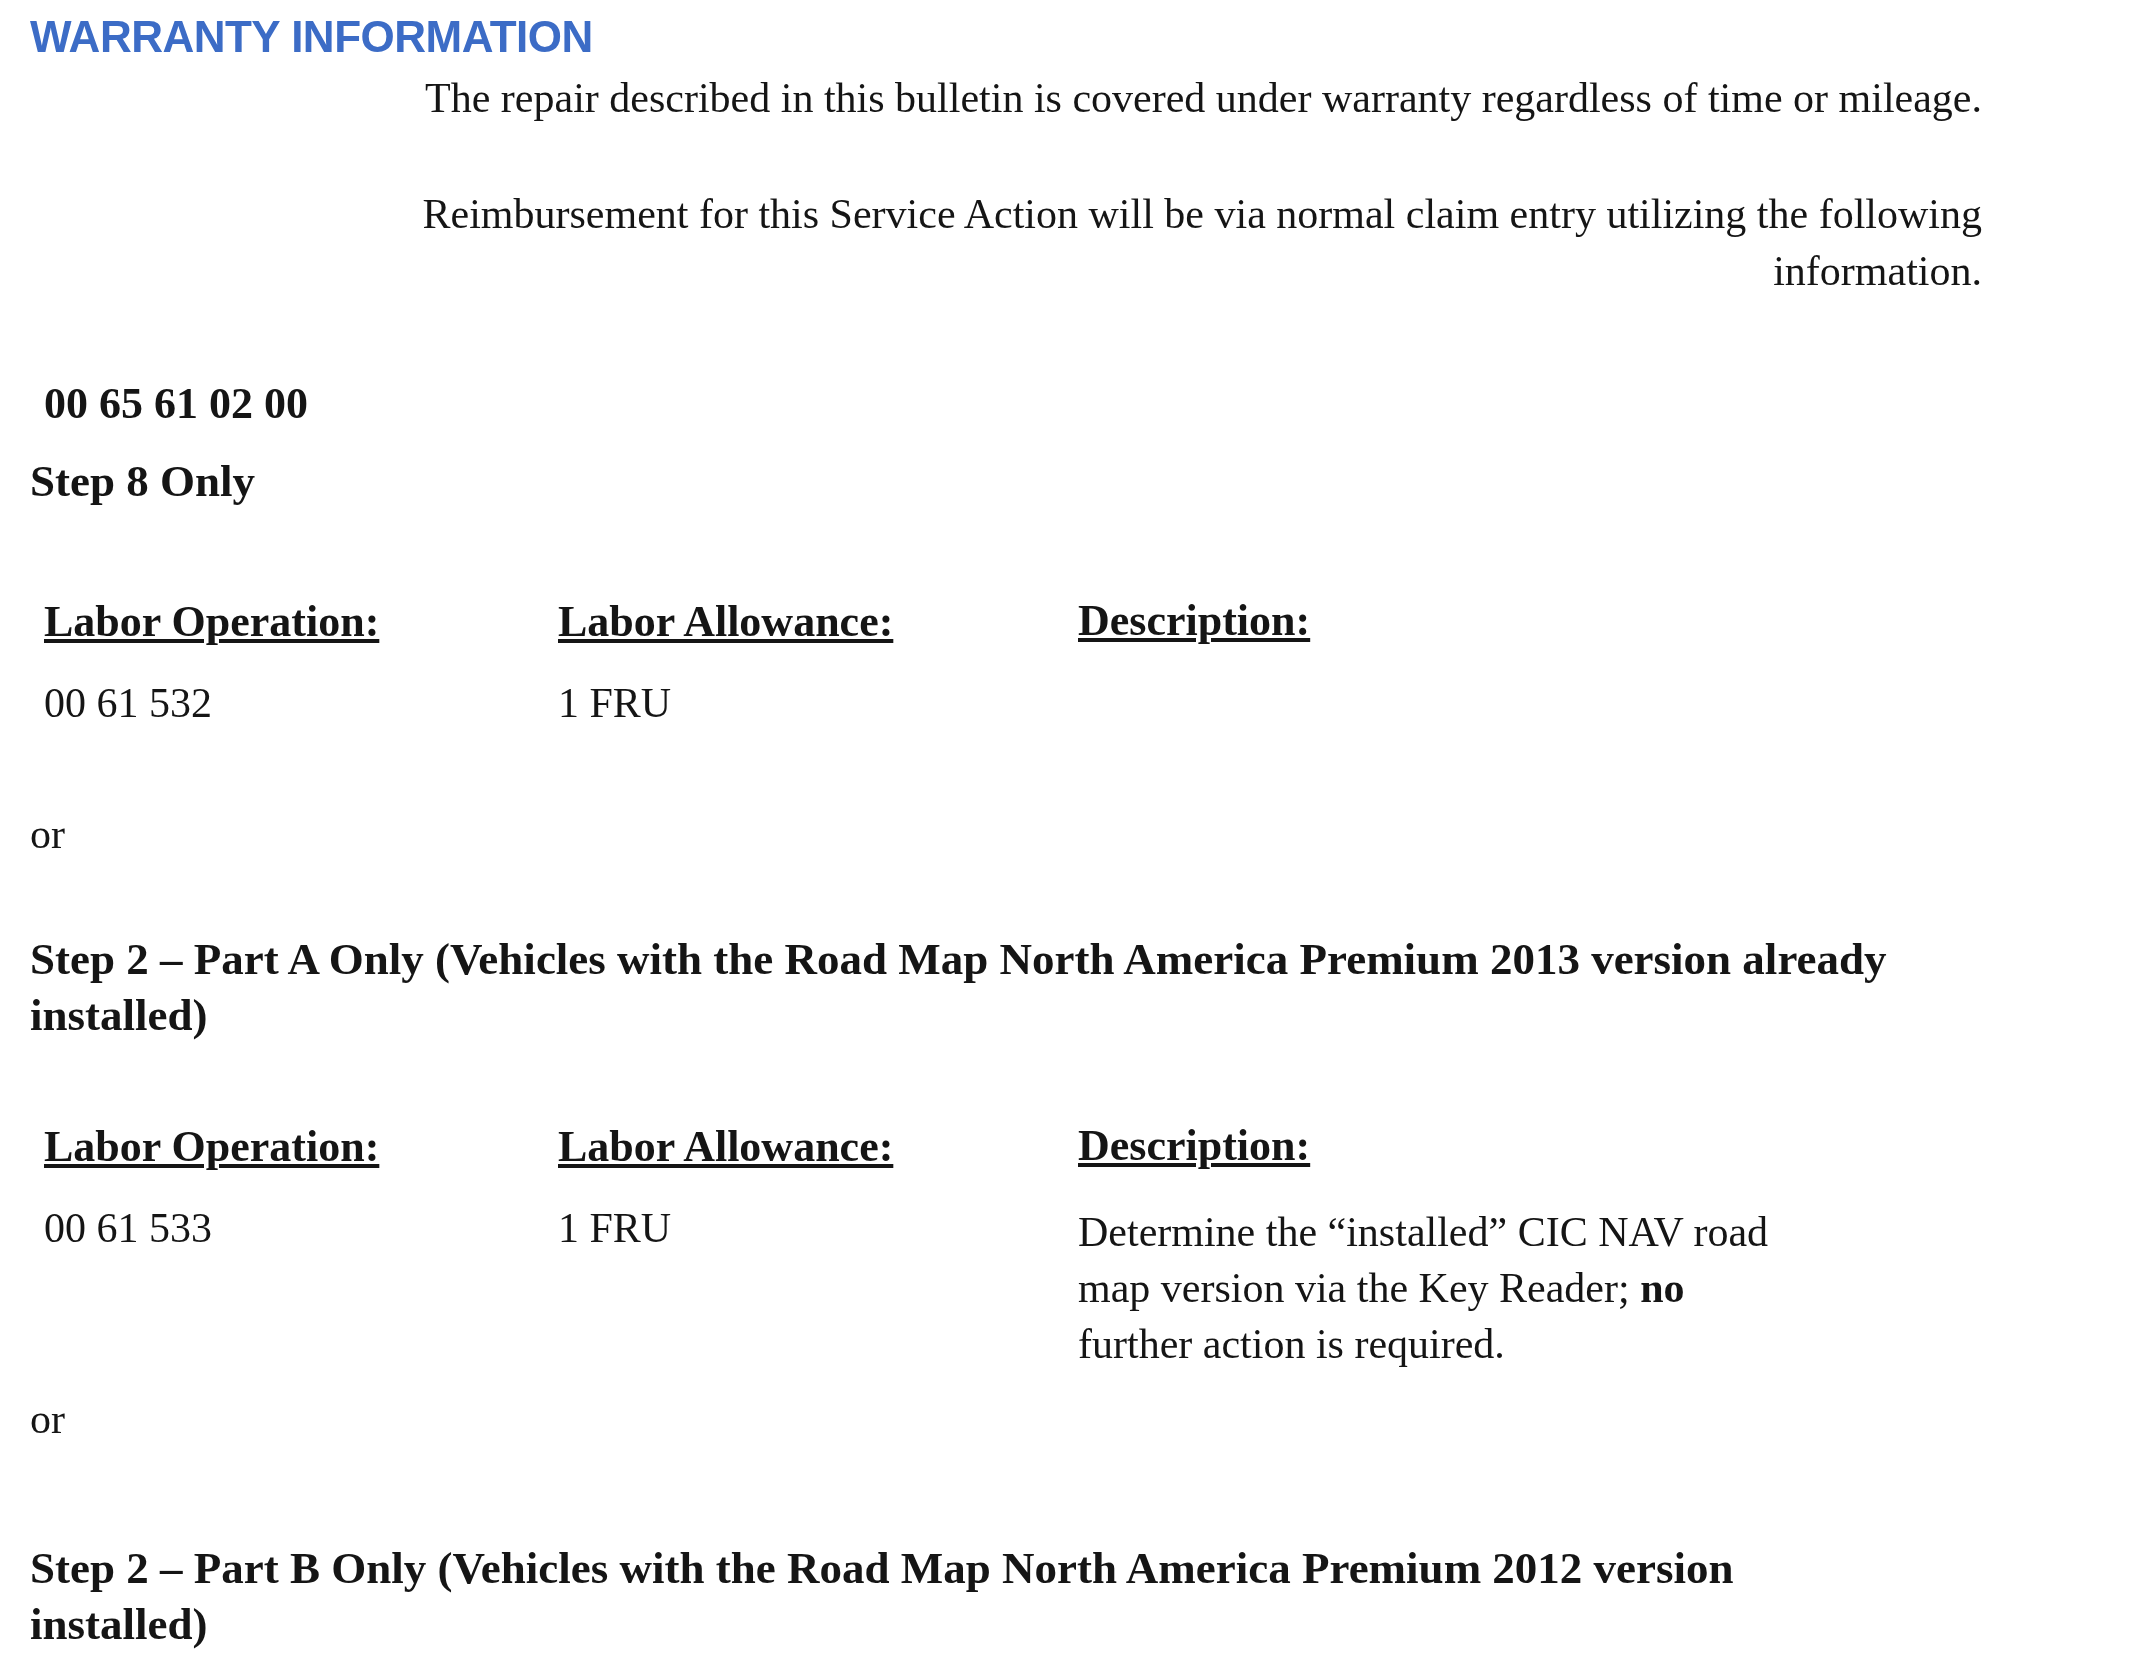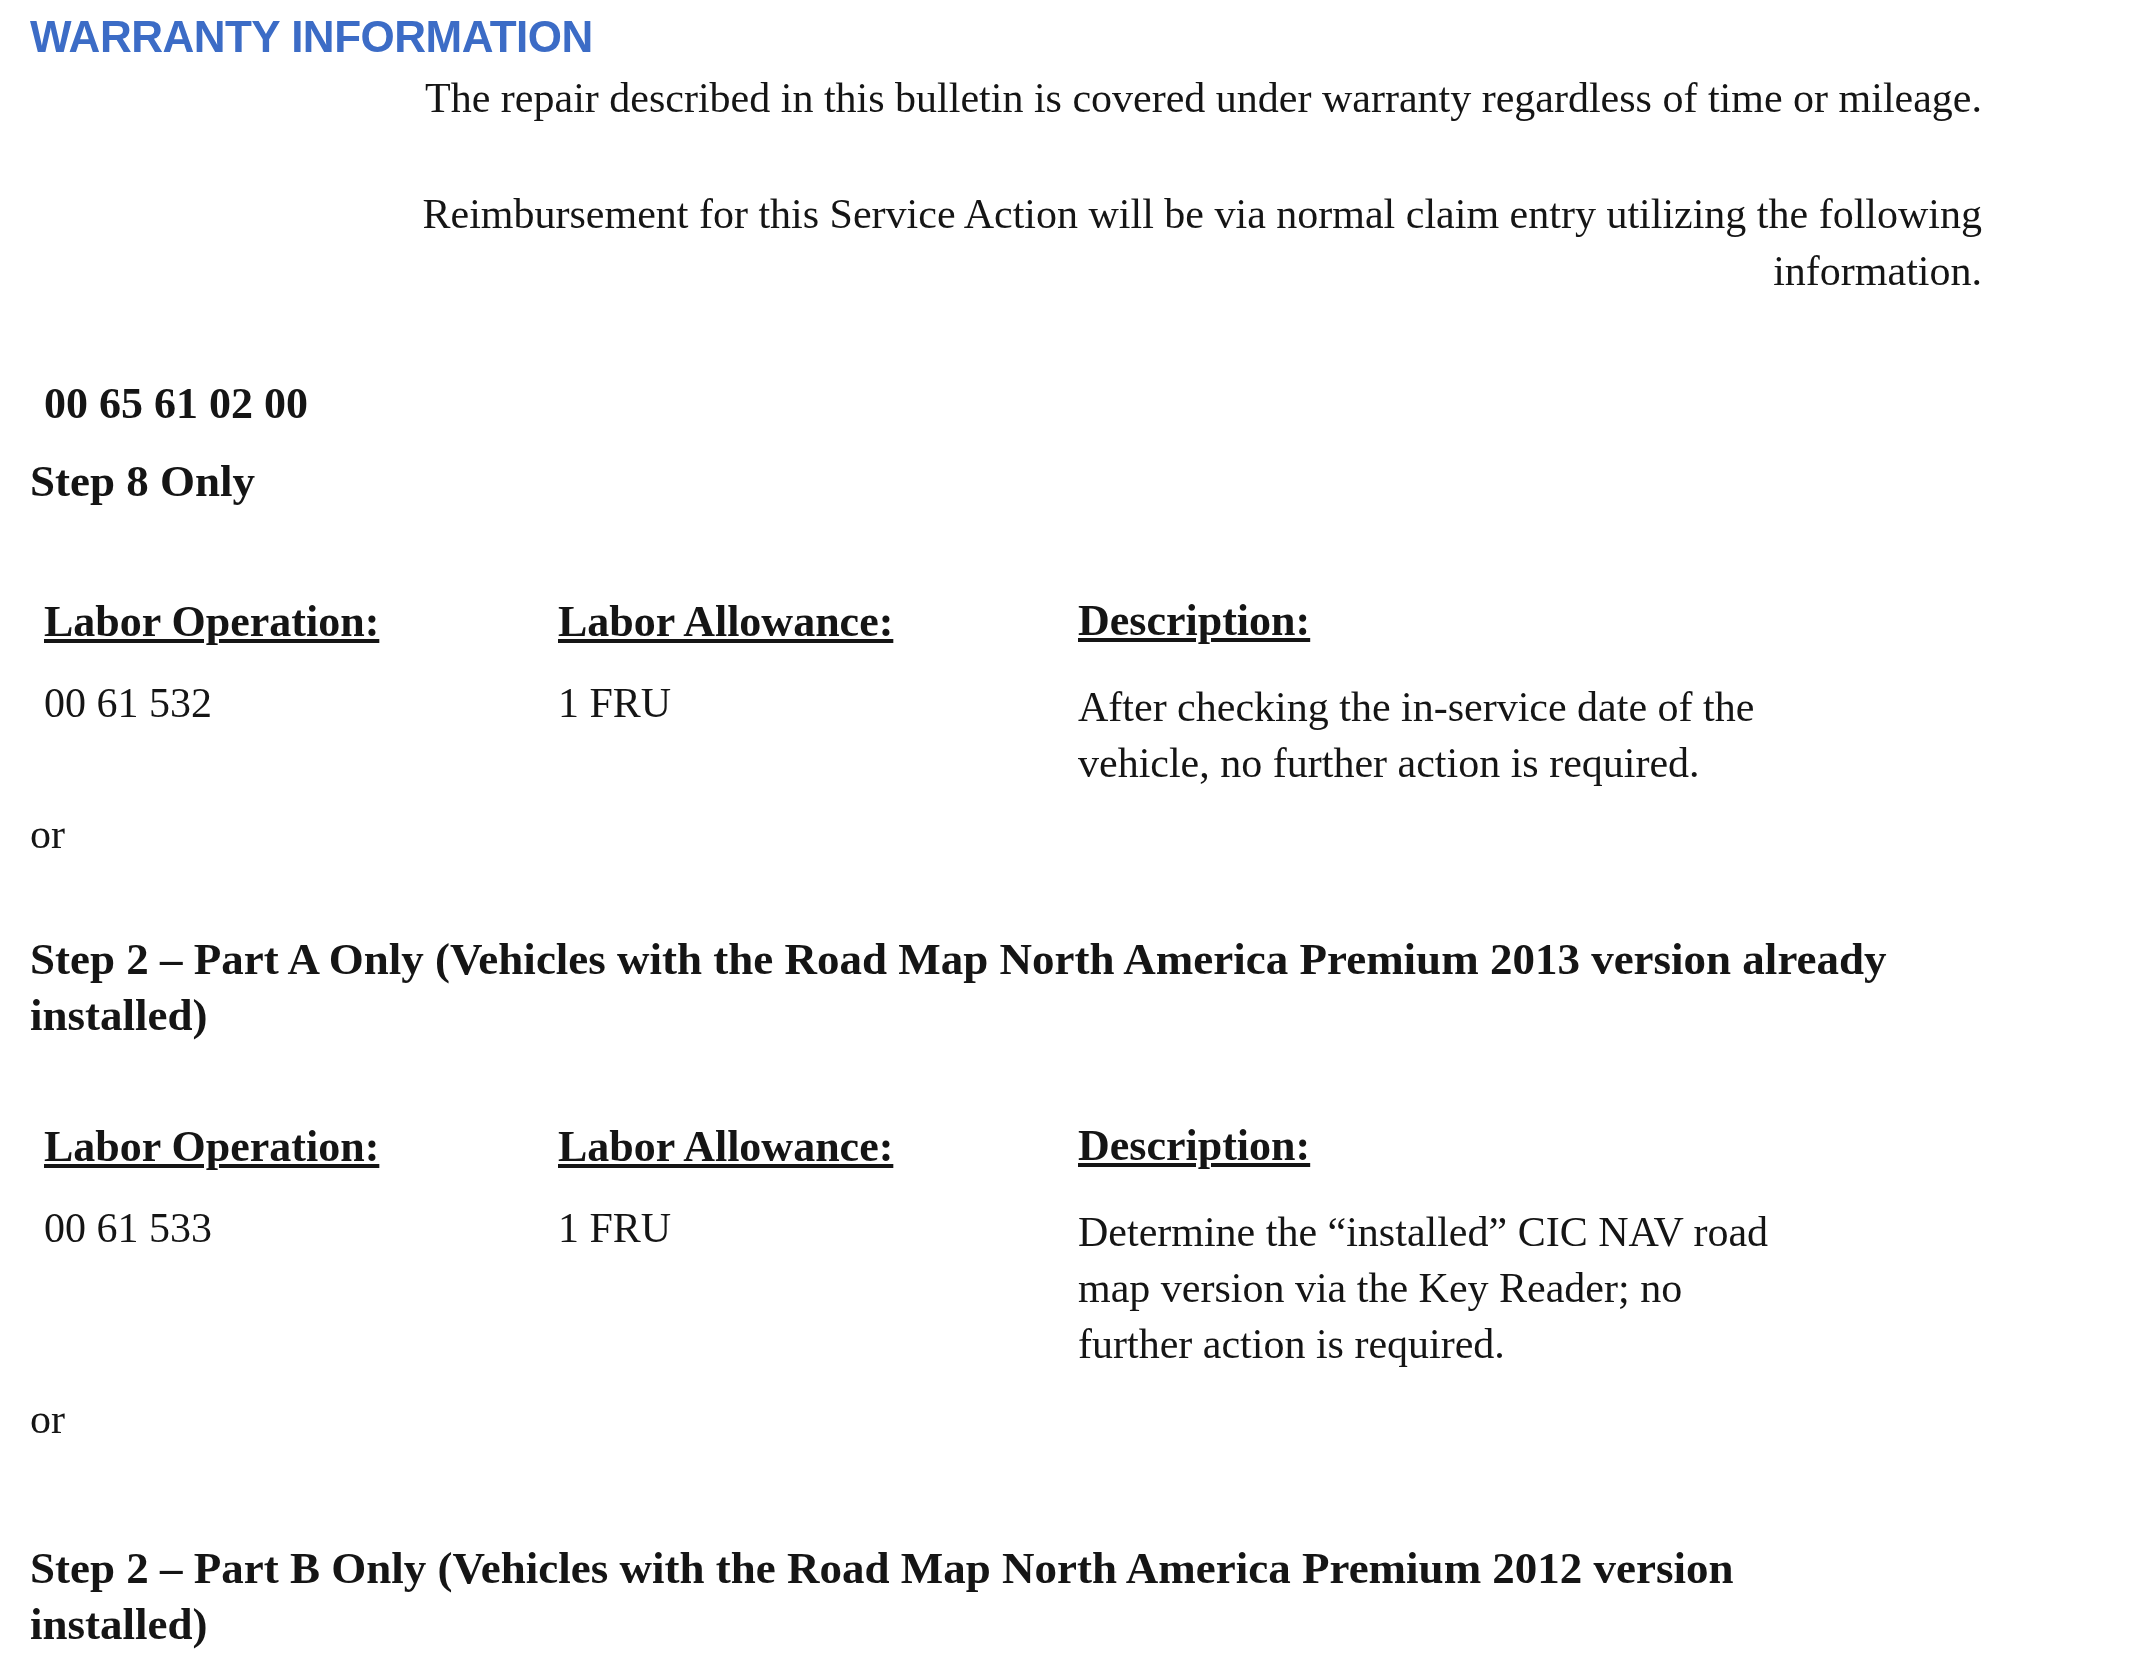--- a/index.html
+++ b/index.html
@@ -76,21 +76,21 @@
     width: 860px;
     white-space: pre-line;
     line-height: 56px;
   }
   .or-sep {
     left: 30px;
     line-height: 57px;
   }
   .or-1 { top: 806px; }
   .or-2 { top: 1391px; }
-  .desc-bold { font-weight: normal; }
+  .desc-bold { font-weight: bold; }
 </style>
 </head>
 <body>
 
 <div class="abs doc-title">WARRANTY INFORMATION</div>
 
 <div class="abs para p-coverage">The repair described in this bulletin is covered under warranty regardless of time or mileage.</div>
 
 <div class="abs para p-reimbursement">Reimbursement for this Service Action will be via normal claim entry utilizing the following
 information.</div>
@@ -103,22 +103,20 @@
 
 <div class="abs labor-table t-step1">
   <div class="trow header">
     <div class="col1 bold-serif">Labor Operation:</div>
     <div class="col2 bold-serif">Labor Allowance:</div>
     <div class="col3 bold-serif">Description:</div>
   </div>
   <div class="trow data">
     <div class="col1">00 61 532</div>
     <div class="col2">1 FRU</div>
-    <div class="col3">After checking the in-service date of the
-vehicle, no further action is required.</div>
   </div>
 </div>
 
 <div class="abs or-sep or-1">or</div>
 
 <div class="abs step-heading h-step2a">Step 2 – Part A Only (Vehicles with the Road Map North America Premium 2013 version already
 installed)</div>
 
 <div class="abs labor-table t-step2a">
   <div class="trow header">

